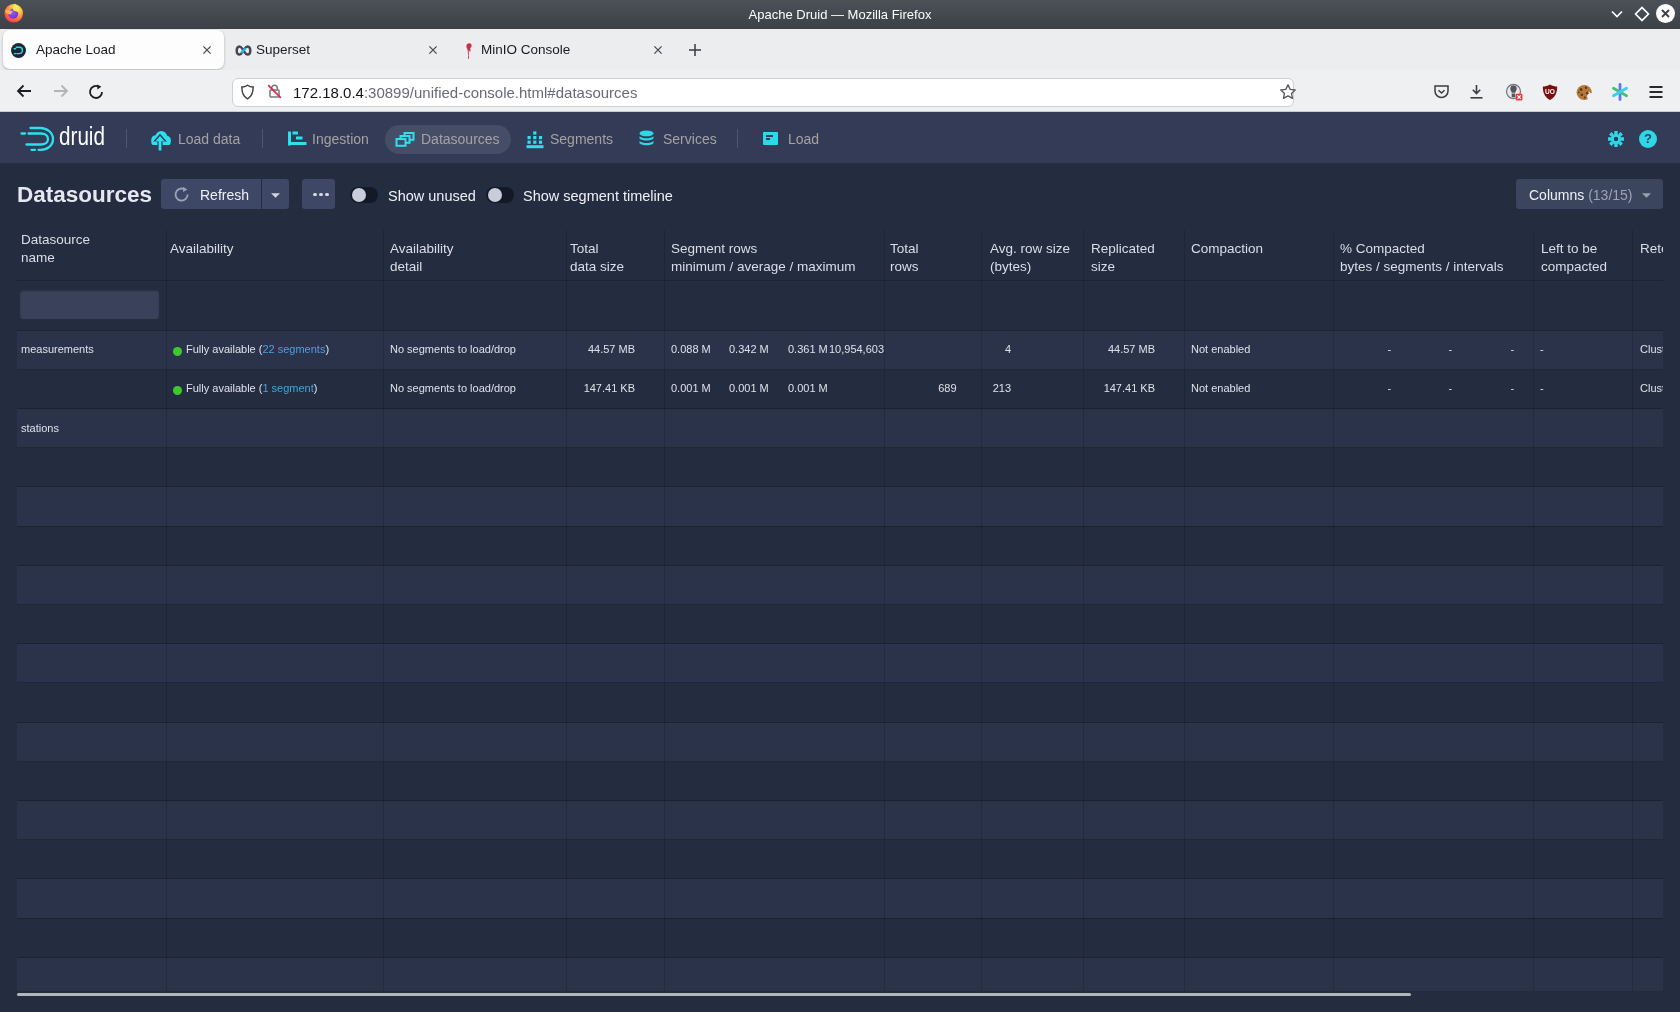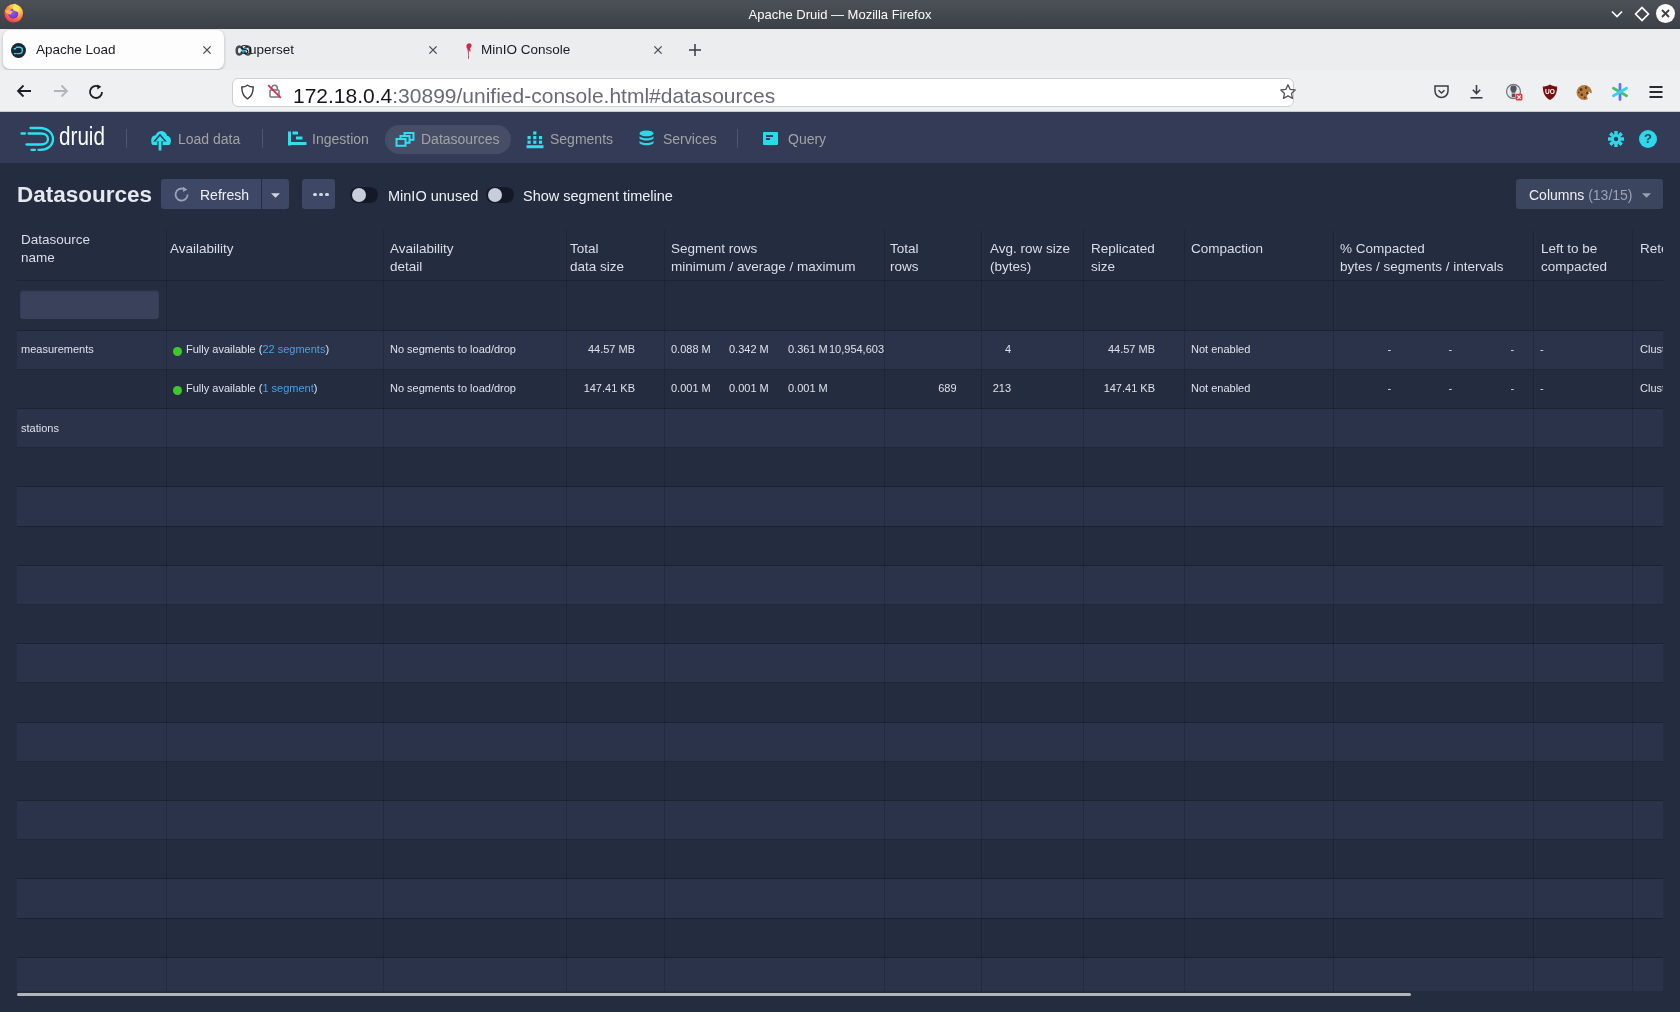--- a/index.html
+++ b/index.html
@@ -75,21 +75,21 @@
       </g>
     </svg>
 <div class="tabtxt" style="left:36px;">Apache Load</div>
 <svg class="abs" style="left:201px;top:15px;" width="12" height="12" viewBox="0 0 12 12">
       <path d="M2.4 2.4 L9.6 9.6 M9.6 2.4 L2.4 9.6" stroke="#4a4a52" stroke-width="1.3"></path>
     </svg>
 <svg class="abs" style="left:235px;top:14px;" width="17" height="15" viewBox="0 0 17 15">
       <path d="M4.5 3.4 C6.4 3.4 7.1 5.3 8.5 7.5 C9.9 9.7 10.6 11.6 12.5 11.6 C14.2 11.6 15.3 10.2 15.3 7.5 C15.3 4.8 14.2 3.4 12.5 3.4 C10.6 3.4 9.9 5.3 8.5 7.5 C7.1 9.7 6.4 11.6 4.5 11.6 C2.8 11.6 1.7 10.2 1.7 7.5 C1.7 4.8 2.8 3.4 4.5 3.4 Z" fill="none" stroke="#45494f" stroke-width="2.5"></path>
       <path d="M6.3 9.9 C7 9.2 7.6 8.2 8.5 7.5 M8.5 7.5 C9.4 6.8 10 5.8 10.7 5.1" stroke="#25b6e8" stroke-width="2.5" fill="none"></path>
     </svg>
-<div class="tabtxt" style="left:240px;text-align:right;">Superset</div>
+<div class="tabtxt" style="left:256px;text-align:right;">Superset</div>
 <svg class="abs" style="left:427px;top:15px;" width="12" height="12" viewBox="0 0 12 12">
       <path d="M2.4 2.4 L9.6 9.6 M9.6 2.4 L2.4 9.6" stroke="#4a4a52" stroke-width="1.3"></path>
     </svg>
 <svg class="abs" style="left:464px;top:13px;" width="10" height="18" viewBox="0 0 10 18">
       <path d="M5.2 1.2 C6.8 1.2 7.8 2.4 7.6 3.8 C7.5 4.8 6.9 5.5 6.2 6.2 L6.6 10 L4.6 8.2 L4.9 13.5 L4.2 13.5 L3.4 6.8 C2.6 6 2.3 5.2 2.4 4 C2.6 2.3 3.7 1.2 5.2 1.2 Z" fill="#c72c48"></path>
       <path d="M4.6 13.5 L4.5 16.8" stroke="#c72c48" stroke-width="0.9"></path>
     </svg>
 <div class="tabtxt" style="left:481px;">MinIO Console</div>
 <svg class="abs" style="left:652px;top:15px;" width="12" height="12" viewBox="0 0 12 12">
       <path d="M2.4 2.4 L9.6 9.6 M9.6 2.4 L2.4 9.6" stroke="#4a4a52" stroke-width="1.3"></path>
@@ -111,21 +111,21 @@
     </svg>
 <div class="abs" style="left:232px;top:8px;width:1062px;height:29px;background:#ffffff;border:1px solid #cfd0d4;border-radius:6px;"></div>
 <svg class="abs" style="left:240px;top:14px;" width="15" height="16" viewBox="0 0 15 16">
       <path d="M7.5 1.2 C9.5 2.6 11.5 3 13.2 3 C13.2 8.6 11.6 12.6 7.5 14.8 C3.4 12.6 1.8 8.6 1.8 3 C3.5 3 5.5 2.6 7.5 1.2 Z" fill="none" stroke="#3c3c42" stroke-width="1.4"></path>
     </svg>
 <svg class="abs" style="left:266px;top:13px;" width="17" height="17" viewBox="0 0 17 17">
       <rect x="4" y="7" width="9" height="7" rx="1" fill="none" stroke="#76767c" stroke-width="1.5"></rect>
       <path d="M5.7 7 V5 a2.8 2.8 0 0 1 5.6 0 V7" fill="none" stroke="#76767c" stroke-width="1.5"></path>
       <path d="M2.2 2.2 L14.8 14.8" stroke="#e22850" stroke-width="1.7"></path>
     </svg>
-<div class="abs" style="left:293px;top:14px;font-size:21px;color:#15141a;white-space:nowrap;">172.18.0.4<span style="color:#69697a">:30899/unified-console.html#datasources</span></div>
+<div class="abs" style="left:293px;top:14px;font-size:15px;color:#15141a;white-space:nowrap;">172.18.0.4<span style="color:#69697a">:30899/unified-console.html#datasources</span></div>
 <svg class="abs" style="left:1279px;top:13px;" width="18" height="18" viewBox="0 0 18 18">
       <path d="M9 1.8 L11.2 6.4 L16.2 7 L12.5 10.4 L13.5 15.4 L9 12.9 L4.5 15.4 L5.5 10.4 L1.8 7 L6.8 6.4 Z" fill="none" stroke="#55555c" stroke-width="1.3" stroke-linejoin="round"></path>
     </svg>
 <svg class="abs" style="left:1433px;top:14px;" width="17" height="16" viewBox="0 0 17 16">
       <path d="M2 2 H15 V7 a6.5 6.5 0 0 1 -13 0 Z" fill="none" stroke="#3c3c42" stroke-width="1.5"></path>
       <path d="M5.5 6.2 L8.5 9 L11.5 6.2" fill="none" stroke="#3c3c42" stroke-width="1.5"></path>
     </svg>
 <svg class="abs" style="left:1468px;top:14px;" width="17" height="16" viewBox="0 0 17 16">
       <path d="M8.5 1 V9 M4.8 5.8 L8.5 9.5 L12.2 5.8" fill="none" stroke="#3c3c42" stroke-width="1.6"></path>
       <path d="M2.5 13.8 H14.5" stroke="#3c3c42" stroke-width="1.6"></path>
@@ -224,21 +224,21 @@
         <path d="M1.5 6.2 C3 7.6 6 8.2 8.5 8.2 C11 8.2 14 7.6 15.5 6.2 V8.4 C14 9.8 11 10.4 8.5 10.4 C6 10.4 3 9.8 1.5 8.4 Z"></path>
         <path d="M1.5 11 C3 12.4 6 13 8.5 13 C11 13 14 12.4 15.5 11 V13.2 C14 14.6 11 15.2 8.5 15.2 C6 15.2 3 14.6 1.5 13.2 Z"></path>
       </g>
     </svg>
 <div class="navtxt" style="left:663px;">Services</div>
 <div class="navdiv" style="left:737px;"></div>
 <svg class="abs" style="left:762px;top:19px;" width="17" height="16" viewBox="0 0 17 16">
       <rect x="1" y="1" width="15" height="13" rx="1" fill="#2bd9e8"></rect>
       <path d="M4 5 H11 M4 8 H8" stroke="#333b56" stroke-width="1.8"></path>
     </svg>
-<div class="navtxt" style="left:788px;">Query</div>
+<div class="navtxt" style="left:788px;">Load</div>
 <svg class="abs" style="left:1607px;top:18px;" width="18" height="18" viewBox="0 0 18 18">
       <g fill="#2bd9e8">
         <circle cx="9" cy="9" r="5.2"></circle>
         <g stroke="#2bd9e8" stroke-width="3.4">
           <path d="M9 1 V4 M9 14 V17 M1 9 H4 M14 9 H17 M3.3 3.3 L5.5 5.5 M12.5 12.5 L14.7 14.7 M14.7 3.3 L12.5 5.5 M5.5 12.5 L3.3 14.7"></path>
         </g>
         <circle cx="9" cy="9" r="2.2" fill="#333b56"></circle>
       </g>
     </svg>
 <div class="abs" style="left:1639px;top:18px;width:18px;height:18px;border-radius:50%;background:#2bd9e8;"></div>
@@ -256,21 +256,21 @@
 <svg class="abs" style="left:270px;top:29px;" width="11" height="7" viewBox="0 0 11 7">
       <path d="M1 1.2 L5.5 5.8 L10 1.2 Z" fill="#cfd4de"></path>
     </svg>
 <div class="btn" style="left:302px;top:15.5px;width:33px;height:30px;"></div>
 <div class="abs" style="left:313px;top:29.8px;width:3.6px;height:3.6px;border-radius:50%;background:#d4d9e2;"></div>
     <div class="abs" style="left:319px;top:29.8px;width:3.6px;height:3.6px;border-radius:50%;background:#d4d9e2;"></div>
     <div class="abs" style="left:325px;top:29.8px;width:3.6px;height:3.6px;border-radius:50%;background:#d4d9e2;"></div>
 <div class="tgl" style="left:350px;top:24px;">
       <div class="knob"></div>
     </div>
-<div class="lbl" style="left:388px;top:24.5px;">MinIO unused</div>
+<div class="lbl" style="left:388px;top:24.5px;">Show unused</div>
 <div class="tgl" style="left:485.5px;top:24px;">
       <div class="knob"></div>
     </div>
 <div class="lbl" style="left:523px;top:24.5px;">Show segment timeline</div>
 <div class="btn" style="left:1516px;top:15.5px;width:147px;height:30px;background:#3c455e;"></div>
 <div class="btntxt" style="left:1529px;top:24px;">Columns <span style="color:#9ba3b5">(13/15)</span></div>
 <svg class="abs" style="left:1641px;top:29px;" width="11" height="7" viewBox="0 0 11 7">
       <path d="M1 1.2 L5.5 5.8 L10 1.2 Z" fill="#98a0b2"></path>
     </svg>
 <div id="tbl">

